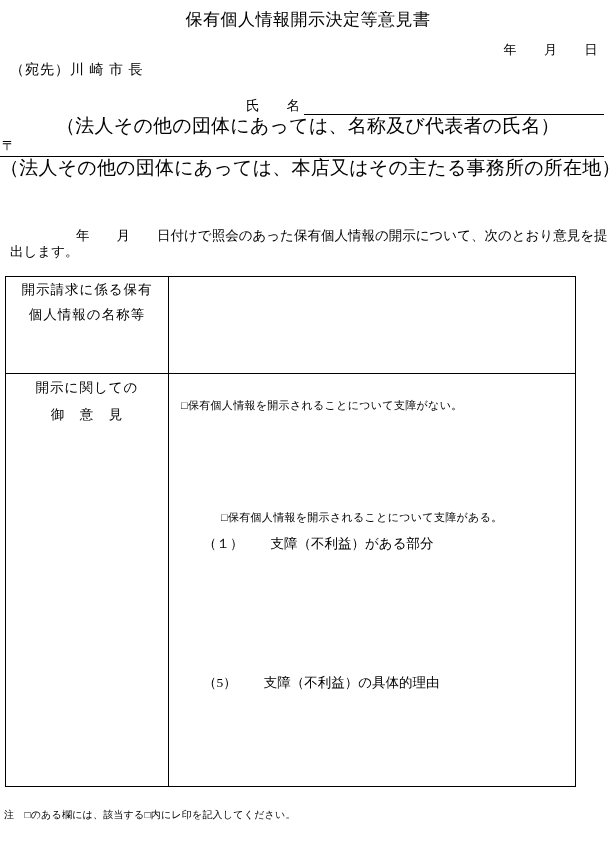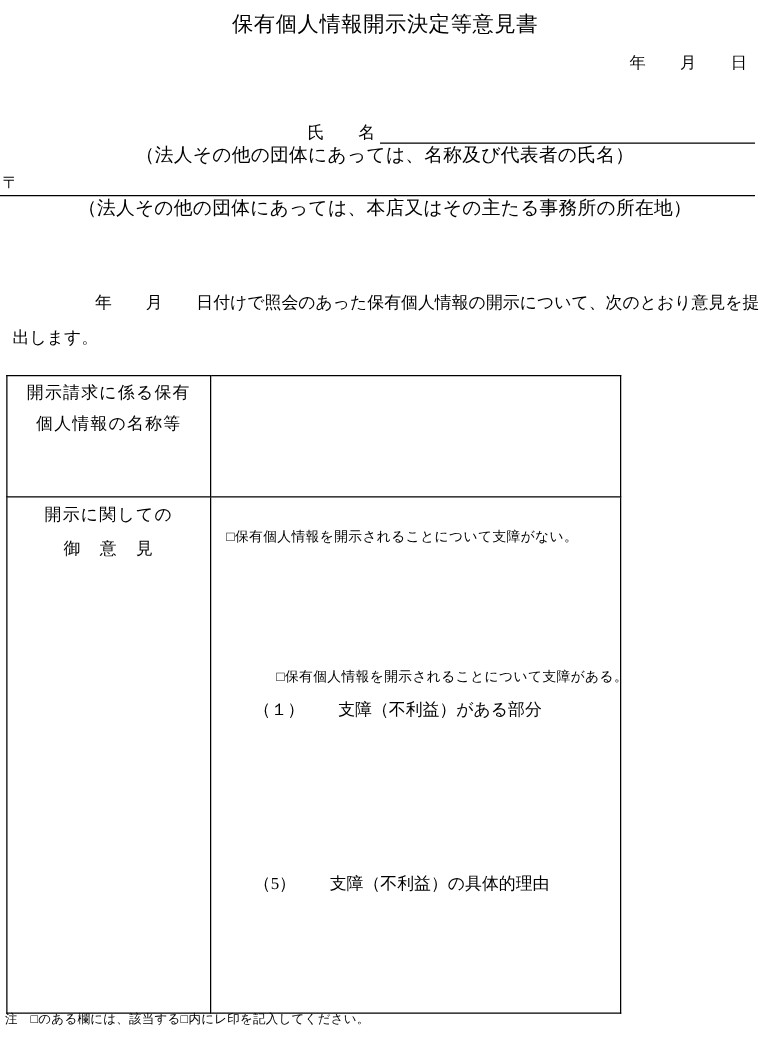--- a/index.html
+++ b/index.html
@@ -67,21 +67,21 @@
   }
   .fld-rule {
     flex: 1;
     border-bottom: 1px solid #000;
     height: 17px;
     margin-right: 12px;
     position: relative;
   }
   .note-row {
     text-align: center;
-    font-size: 15px;
+    font-size: 19px;
     letter-spacing: 0.2px;
     white-space: pre;
     height: 21px;
     line-height: 21px;
   }
   .yubin {
     position: absolute;
     left: 2px;
     bottom: 1px;
     font-size: 13px;
@@ -101,33 +101,33 @@
     font-size: 13.5px;
     letter-spacing: 20px;
   }
 
   .para {
     position: absolute;
     top: 228px;
     left: 10px;
     width: 600px;
     font-size: 13.5px;
-    line-height: 28px;
+    line-height: 16px;
     white-space: pre-wrap;
   }
   .para .indent {
     display: inline-block;
     width: 66px;
   }
 
   table.main {
     position: absolute;
-    top: 300px;
+    top: 276px;
     left: 5px;
-    width: 492px;
+    width: 571px;
     border-collapse: collapse;
     table-layout: fixed;
   }
   table.main td {
     border: 1px solid #000;
     vertical-align: top;
     padding: 0;
   }
   td.cell-label1 {
     width: 162px;
@@ -180,20 +180,21 @@
 </style>
 </head>
 <body>
 
 <div class="page">
 
   <h1 class="title">保有個人情報開示決定等意見書</h1>
 
   <div class="date-line-top">年　　月　　日</div>
 
+  <div class="addressee">（宛先）川 崎 市 長</div>
 
   <div class="block-fields">
 
     <div class="fld-row">
       <div class="fld-label" style="width:300px;">氏　　名</div>
       <div class="fld-rule"></div>
     </div>
 
     <div class="note-row">（法人その他の団体にあっては、名称及び代表者の氏名）</div>
 

